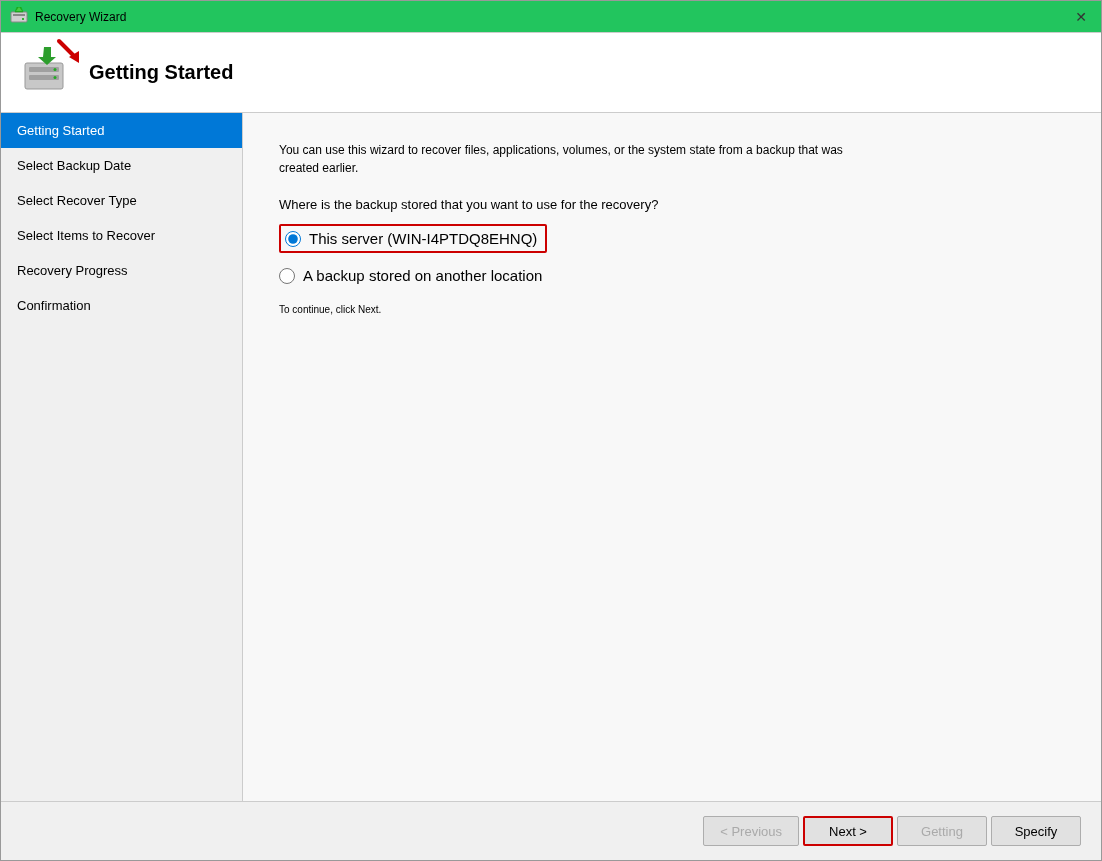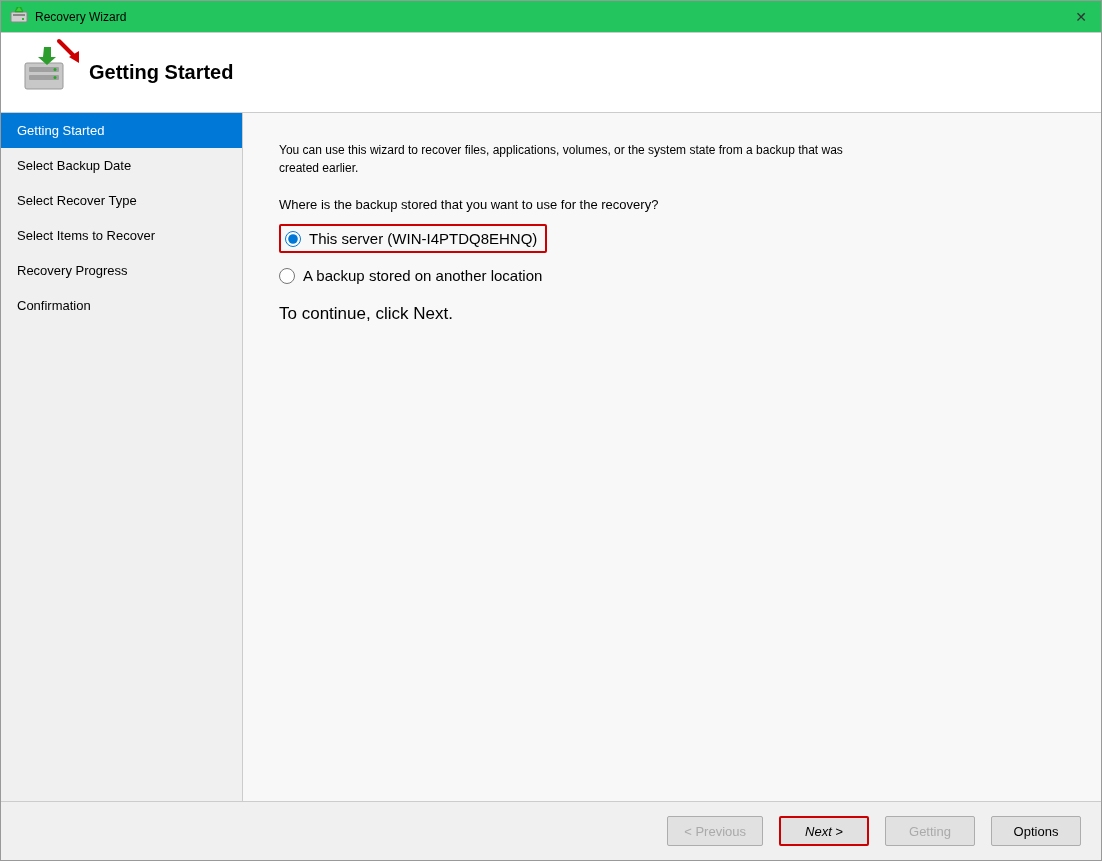--- a/index.html
+++ b/index.html
@@ -140,32 +140,32 @@
       border-radius: 2px;
       display: inline-flex;
       align-items: center;
       padding: 4px 8px 4px 4px;
     }
     .radio-label {
       font-size: 15px;
       color: #000;
     }
     .hint-text {
-      font-size: 17px;
+      font-size: 10px;
       color: #000;
       margin-top: 20px;
     }
     .footer {
       background: #f0f0f0;
       border-top: 1px solid #ccc;
       padding: 14px 20px;
       display: flex;
       justify-content: flex-end;
       align-items: center;
-      gap: 16px;
+      gap: 4px;
       flex-shrink: 0;
     }
     .footer-btn {
       min-width: 90px;
       height: 30px;
       padding: 0 16px;
       font-size: 13px;
       cursor: pointer;
       background: #e1e1e1;
       border: 1px solid #adadad;
@@ -173,21 +173,20 @@
       border-radius: 2px;
     }
     .footer-btn:disabled {
       color: #aaa;
       cursor: default;
     }
     .footer-btn.next-active {
       border: 2px solid #cc0000;
       background: #e1e1e1;
       font-weight: normal;
-      font-style: italic;
     }
   </style>
 </head>
 <body>
 
 <div class="window">
 
   <div class="title-bar">
 
     <div class="title-bar-icon">
@@ -252,15 +251,15 @@
       </label>
 
       <p class="hint-text">To continue, click Next.</p>
     </div>
   </div>
 
   <div class="footer">
     <button class="footer-btn" disabled="">&lt; Previous</button>
     <button class="footer-btn next-active">Next &gt;</button>
     <button class="footer-btn" disabled="">Getting</button>
-    <button class="footer-btn">Options</button>
+    <button class="footer-btn">Specify</button>
   </div>
 </div>
 
 </body></html>

